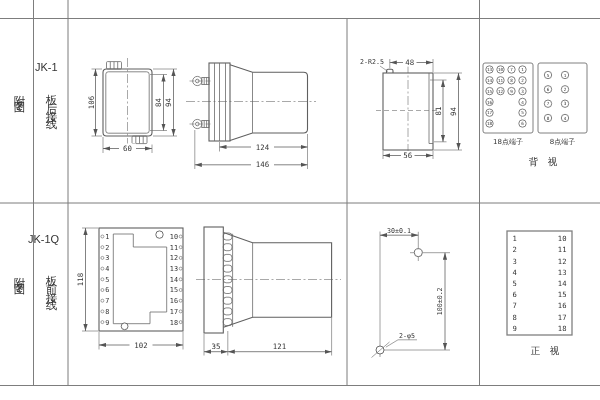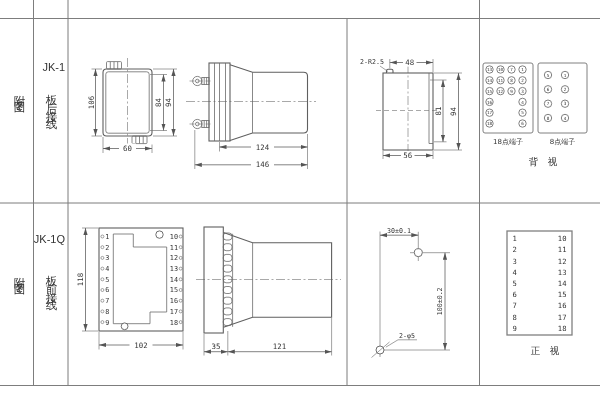--- a/index.html
+++ b/index.html
@@ -21,21 +21,21 @@
   .dimtxt{font:7.4px "DejaVu Sans Mono",monospace}
   .dimtxt-s{font:6.6px "DejaVu Sans Mono",monospace}
   .pin-num{font:6.8px "DejaVu Sans Mono",monospace}
   .circ-num{font:4.3px "DejaVu Sans Mono",monospace}
   .tbl-num{font:7.2px "DejaVu Sans Mono",monospace}
   .cn{font:7px "DejaVu Sans",sans-serif}
   .cn-big{font:9.5px "DejaVu Sans",sans-serif}
   
   .vlabel{position:absolute;writing-mode:vertical-rl;text-orientation:upright;
           font-size:11.5px;letter-spacing:8px;color:#333;line-height:1;}
-  .hlabel{position:absolute;font-size:11px;color:#333;text-align:right;line-height:1;}
+  .hlabel{position:absolute;font-size:11px;color:#333;text-align:left;line-height:1;}
 </style>
 </head>
 <body>
 
 <div id="stage">
 
   <div class="vlabel" style="left:13px;top:86px;letter-spacing:7px">附图2</div>
   <div class="hlabel" style="left:35px;top:62px;width:30px">JK-1</div>
   <div class="vlabel" style="left:45px;top:85px">板后接线</div>
   <div class="vlabel" style="left:13px;top:268px;letter-spacing:7px">附图2</div>

